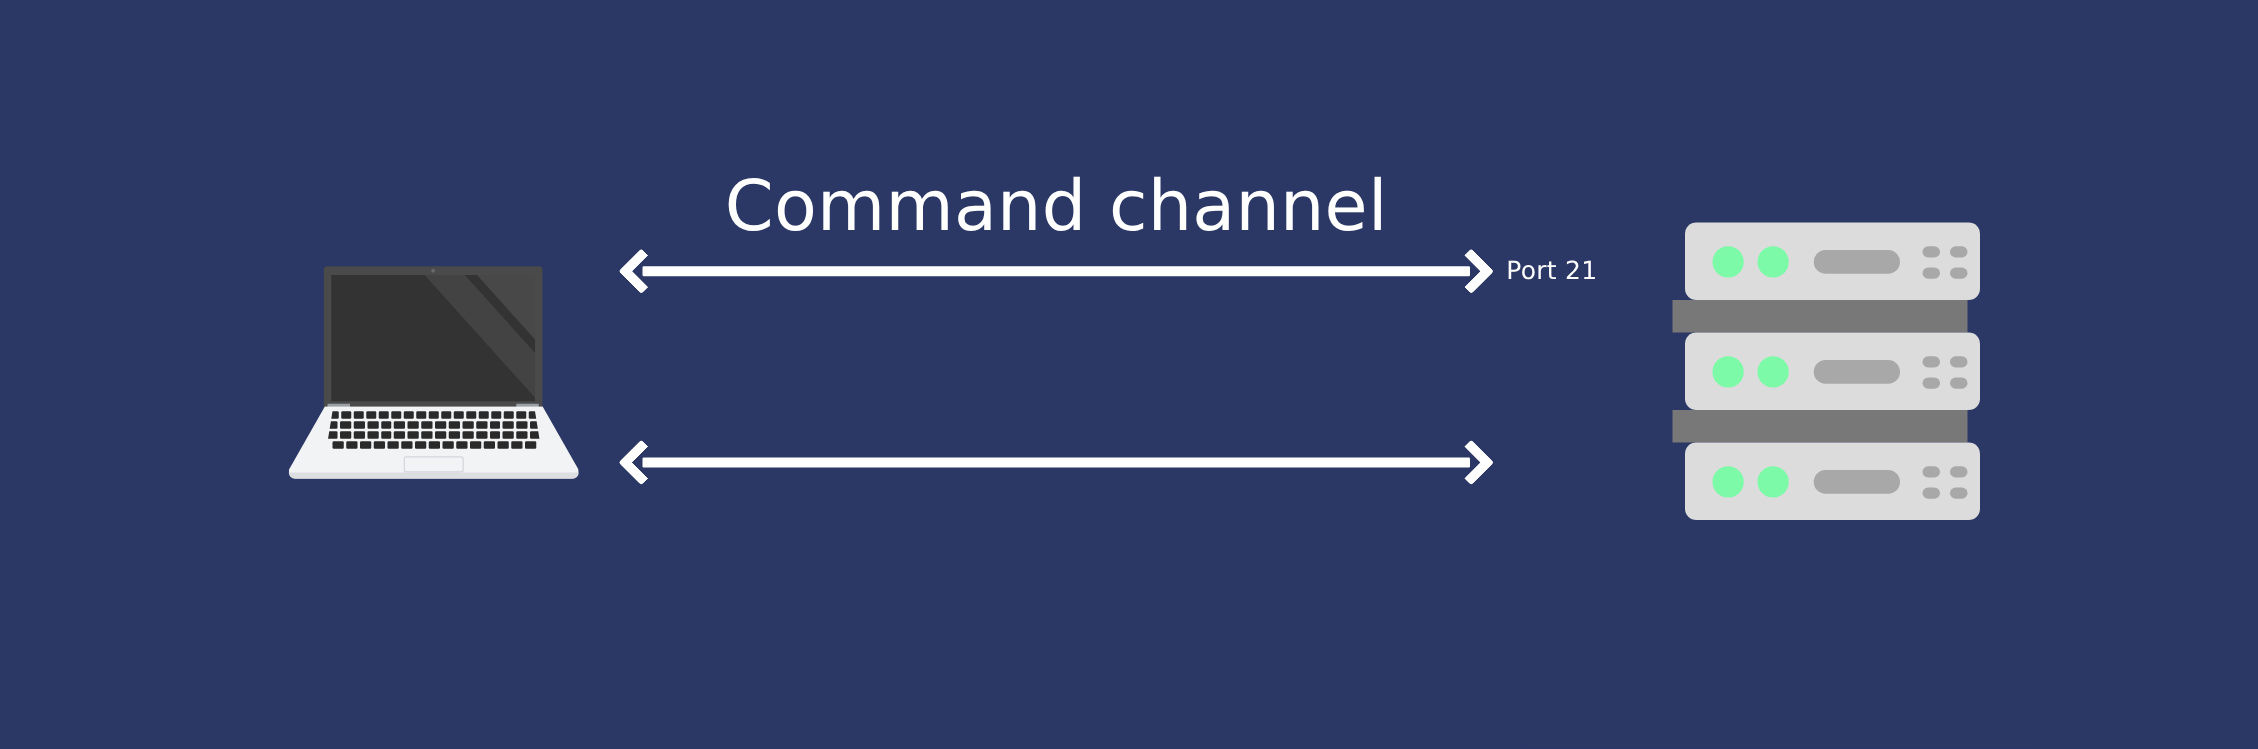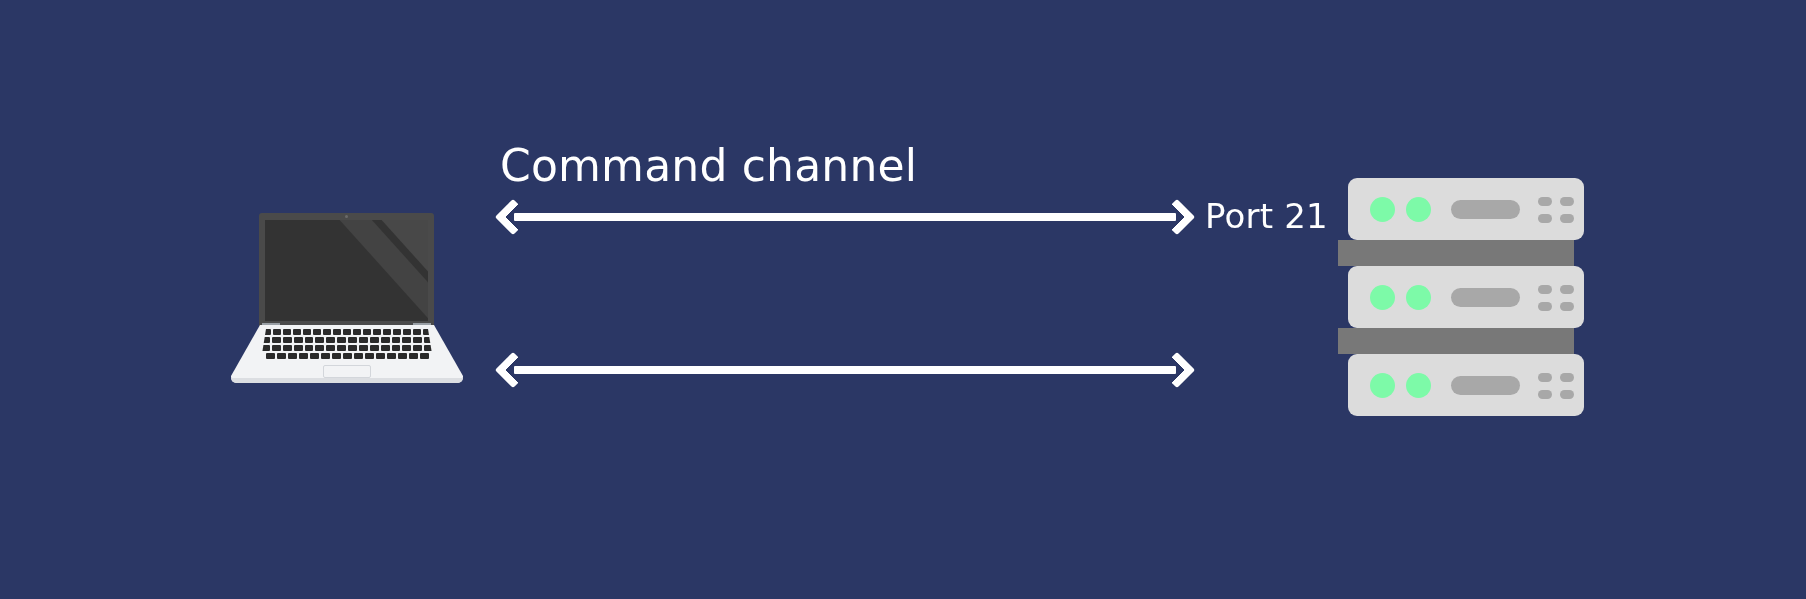--- a/index.html
+++ b/index.html
@@ -160,36 +160,36 @@
     color: #ffffff;
     font-family: "DejaVu Sans", sans-serif;
     font-weight: 400;
     white-space: nowrap;
     letter-spacing: 0.2px;
   }
   #label-command {
     left: 500px;
     top: 140px;
     width: 690px;
-    text-align: left;
-    font-size: 44px;
+    text-align: center;
+    font-size: 56px;
     line-height: 52px;
   }
   #label-data {
     left: 500px;
     top: 404px;
     width: 690px;
     text-align: center;
     font-size: 44px;
     line-height: 52px;
   }
   #label-port {
     left: 1205px;
     top: 192px;
-    font-size: 34px;
+    font-size: 20px;
     line-height: 48px;
   }
 
   
   #server {
     position: absolute;
     left: 1338px;
     top: 178px;
     width: 236px;
     height: 240px;

